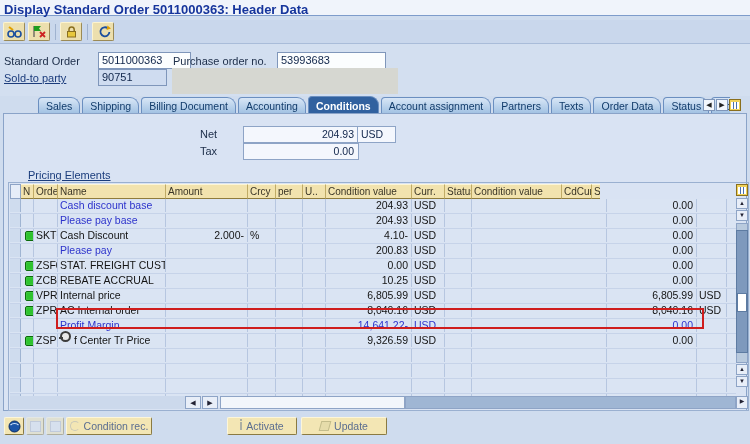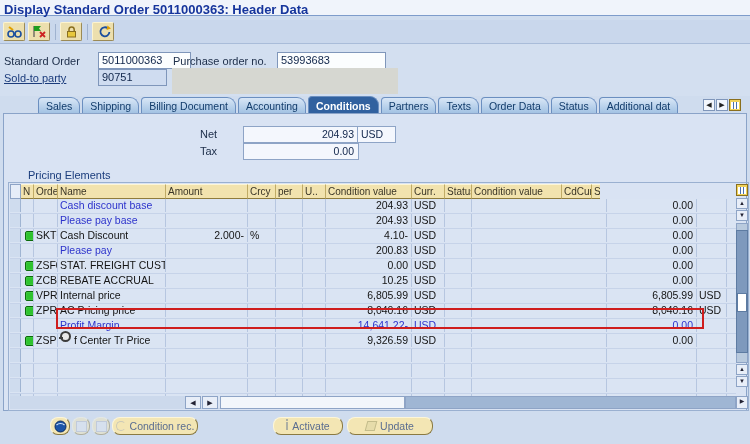--- a/index.html
+++ b/index.html
@@ -49,21 +49,21 @@
   
   .tabpanel{left:3px;top:113px;width:744px;height:298px;background:#d9e3f3;
     border:1px solid #8aa3c8;box-sizing:border-box;}
 
   
   .vbox{position:absolute;height:15px;border:1px solid #8ea4c6;background:#f4f7fd;
     font-size:10.5px;line-height:15px;box-sizing:content-box;color:#10254a;}
   .vbox.num{text-align:right;padding-right:4px;}
 
   
-  .sect-label{position:absolute;font-size:11px;color:#1a3c7c;}
+  .sect-label{position:absolute;font-size:11px;color:#1a3c7c;text-decoration:underline;}
   .pframe{left:8px;top:182px;width:741px;height:229px;border:1px solid #9ab0d0;box-sizing:border-box;}
   .ptable{left:10px;top:184px;width:726px;}
   .thead,.trow{display:flex;}
   .thead{height:15px;}
   .th{background:#f2e3ae;border-right:1px solid #c0ab66;border-bottom:1px solid #8f7c3c;
     border-top:1px solid #fdf6d6;font-size:10px;color:#3a3526;padding-left:2px;line-height:14px;
     box-sizing:border-box;overflow:hidden;white-space:nowrap;height:15px;}
   .th.selh{background:#e6edf8;border:1px solid #8ea4c6;}
   .trow{background:#dae4f3;border-bottom:1px solid #c6d3e9;height:14px;}
   .c{font-size:10.5px;line-height:13px;border-right:1px solid #b6c6e0;box-sizing:border-box;
@@ -89,22 +89,22 @@
   .sb-thumb-v{position:absolute;left:0;width:12px;background:#7e99bd;border:1px solid #5d7ba2;box-sizing:border-box;}
   .sb-grab{position:absolute;left:1px;width:8px;height:17px;background:#ffffff;border:1px solid #5d7ba2;}
   .hscroll-left{left:10px;top:396px;width:175px;height:13px;background:#ccd9ec;}
   .hs-btn{position:absolute;top:396px;width:16px;height:13px;background:#e8eef8;border:1px solid #8ea4c6;
     box-sizing:border-box;font-size:7px;line-height:11px;text-align:center;color:#223;}
   .hs-thumb{left:220px;top:396px;width:185px;height:13px;background:#f2f6fb;border:1px solid #8ea4c6;box-sizing:border-box;}
   .hs-track{left:405px;top:396px;width:331px;height:13px;background:#9fb6d4;border:1px solid #8ea4c6;box-sizing:border-box;}
 
   
   .footer-btn{position:absolute;top:417px;height:18px;background:#f3e6b4;border:1px solid #8a7a42;
-    border-top-color:#fdf6d8;border-left-color:#fdf6d8;border-radius:8px;box-sizing:border-box;
-    font-size:10.5px;color:#5a6d90;display:flex;align-items:center;justify-content:center;gap:4px;margin-left:46px;}
+    border-top-color:#fdf6d8;border-left-color:#fdf6d8;border-radius:2px;box-sizing:border-box;
+    font-size:10.5px;color:#5a6d90;display:flex;align-items:center;justify-content:center;gap:4px;}
   .faint{opacity:0.45;}
   .glyph-i{width:2px;height:8px;background:#5a6d90;position:relative;}
   .glyph-i:before{content:"";position:absolute;top:-3px;left:0;width:2px;height:2px;background:#5a6d90;}
   .glyph-pencil{width:8px;height:8px;border:1px solid #8a8a5a;background:#d8d2a0;transform:skewX(-15deg);}
   .glyph-g{width:8px;height:8px;border:1.5px solid #9aa6bc;border-radius:50%;border-right-color:transparent;}
   .glyph-sq{width:9px;height:9px;border:1px solid #aeb6c6;background:#dfe5ef;}
 </style>
 </head>
 <body>
 
@@ -151,20 +151,21 @@
   <div class="flabel flink" style="left:4px;top:28px">Sold-to party</div>
   <div class="fbox shaded" style="left:98px;top:25px;width:64px">90751</div>
 </div>
 
 <div class="abs tabstrip">
   <div class="tab">Sales</div>
   <div class="tab">Shipping</div>
   <div class="tab">Billing Document</div>
   <div class="tab">Accounting</div>
   <div class="tab active">Conditions</div>
+  <div class="tab">Account assignment</div>
   <div class="tab">Partners</div>
   <div class="tab">Texts</div>
   <div class="tab">Order Data</div>
   <div class="tab">Status</div>
   <div class="tab">Additional dat</div>
 </div>
 <div class="abs tab-controls">
   <div class="mini-btn">◀</div>
   <div class="mini-btn">▶</div>
   <div class="mini-ico">
@@ -325,21 +326,21 @@
       <div class="c w-ato"></div>
     <div class="c w-cv2 num">6,805.99</div>
     <div class="c w-cdc">USD</div>
       <div class="c w-s"></div>
   </div>
 
   <div class="trow">
     <div class="c sel w-sel"></div>
     <div class="c w-n"><span class="led"></span></div>
     <div class="c w-cnty">ZPRS</div>
-    <div class="c w-name">AC Pricing price</div>
+    <div class="c w-name">AC Internal order</div>
     <div class="c w-amt num"></div>
       <div class="c w-crcy"></div>
       <div class="c w-per"></div>
       <div class="c w-u"></div>
     <div class="c w-cv num">8,040.16</div>
     <div class="c w-curr">USD</div>
     <div class="c w-st"></div>
       <div class="c w-ato"></div>
     <div class="c w-cv2 num">8,040.16</div>
     <div class="c w-cdc">USD</div>

